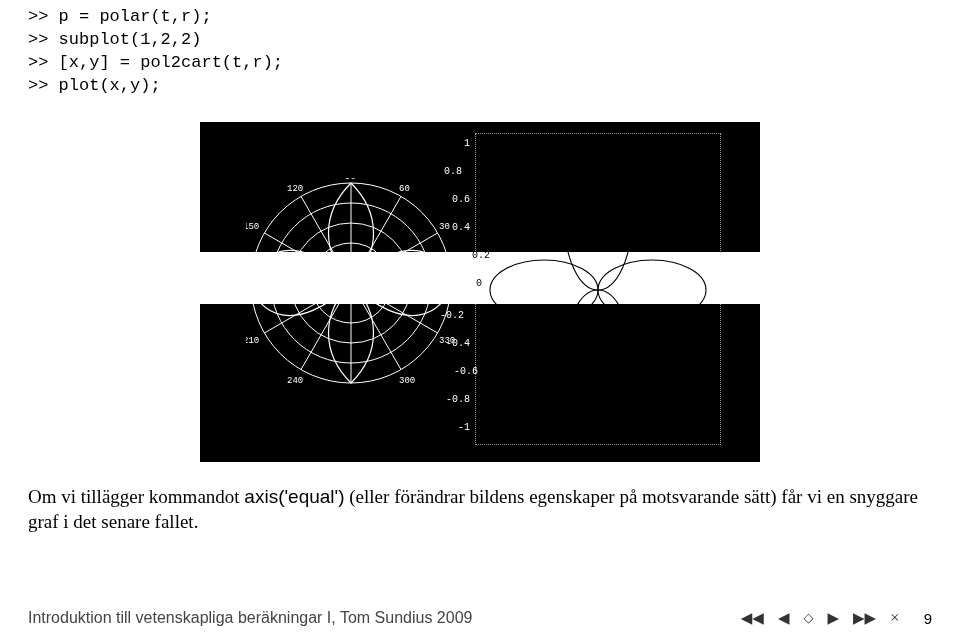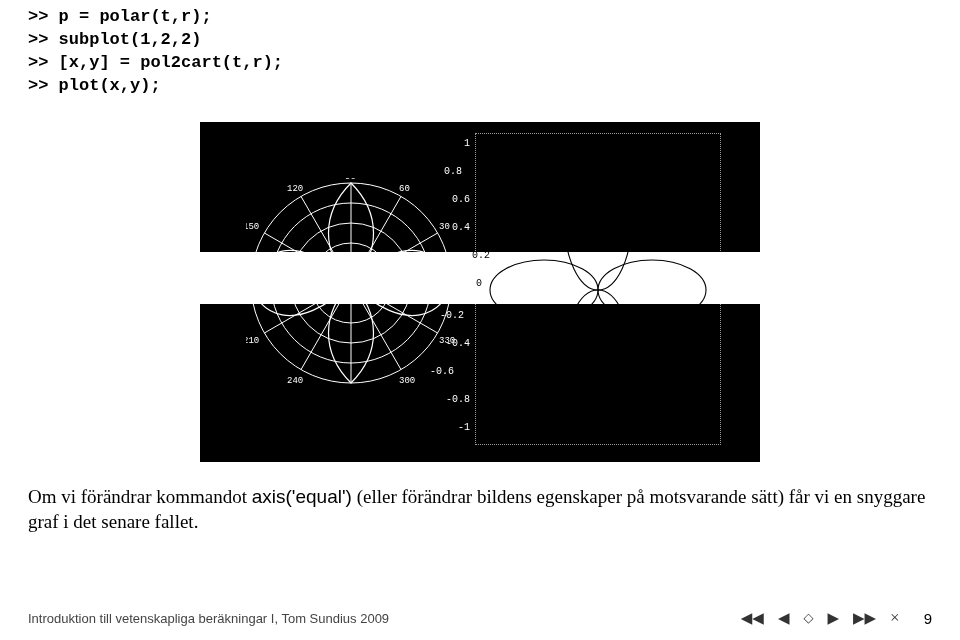--- a/index.html
+++ b/index.html
@@ -10,21 +10,20 @@
       font-family: "Times New Roman", serif;
       position: relative;
       overflow: hidden;
     }
     .code-block {
       font-family: "Courier New", monospace;
       font-size: 17px;
       line-height: 1.35;
       padding: 6px 0 0 28px;
       color: #000;
-      font-weight: bold;
     }
     .figure {
       width: 560px;
       height: 340px;
       margin: 24px auto 18px;
       position: relative;
     }
     .fblack {
       position: absolute;
       background: #000;
@@ -77,21 +76,21 @@
     .footer {
       position: absolute;
       left: 0; right: 0;
       bottom: 12px;
       display: flex;
       justify-content: space-between;
       align-items: center;
       padding: 0 28px;
       font-size: 14px;
     }
-    .footer-left { color: #444; font-family: Arial, sans-serif; font-size: 13px; }
+    .footer-left { color: #444; font-family: Arial, sans-serif; font-size: 16px; }
     .nav { display: flex; align-items: center; gap: 14px; font-size: 15px; }
     .nav span { color: #333; cursor: pointer; }
     .nav .dia { font-size: 13px; }
     .nav .x { font-size: 17px; }
     .nav .pn { font-family: Arial, sans-serif; margin-left: 10px; color: #000; }
     .ticks text { fill:#fff; font-family:"Courier New",monospace; font-size:9px; }
   </style>
 </head>
 <body>
 
@@ -156,29 +155,29 @@
       </g>
     </svg>
   </div>
 
   <div class="yt" style="right:290px; top:16px;">1</div>
   <div class="yt" style="right:298px; top:44px;">0.8</div>
   <div class="yt" style="right:290px; top:72px;margin-left:31px;">0.6</div>
   <div class="yt" style="right:290px; top:100px;">0.4</div>
   <div class="yt" style="right:296px; top:188px;">-0.2</div>
   <div class="yt" style="right:290px; top:216px;font-family:Liberation Mono, monospace;">-0.4</div>
-  <div class="yt" style="right:306px; top:244px;">-0.6</div>
+  <div class="yt" style="right:282px; top:244px;">-0.6</div>
   <div class="yt" style="right:290px; top:272px;">-0.8</div>
   <div class="yt" style="right:290px; top:300px;">-1</div>
   <div class="yt" style="right:270px; top:128px; color:#000;text-align:right;">0.2</div>
   <div class="yt" style="right:278px; top:156px; color:#000;">0</div>
 </div>
 
 <div class="para">
-  <span>Om vi förändrar kommandot </span><span class="tt">axis('equal')</span><span> (eller förändrar bildens egenskaper på motsvarande sätt) får vi en snyggare graf i det senare fallet.</span>
+  <span>Om vi tillägger kommandot </span><span class="tt">axis('equal')</span><span> (eller förändrar bildens egenskaper på motsvarande sätt) får vi en snyggare graf i det senare fallet.</span>
 </div>
 
 <div class="footer">
   <div class="footer-left">Introduktion till vetenskapliga beräkningar I, Tom Sundius 2009</div>
   <div class="nav">
     <span>◀◀</span>
     <span>◀</span>
     <span class="dia">◇</span>
     <span>▶</span>
     <span>▶▶</span>

